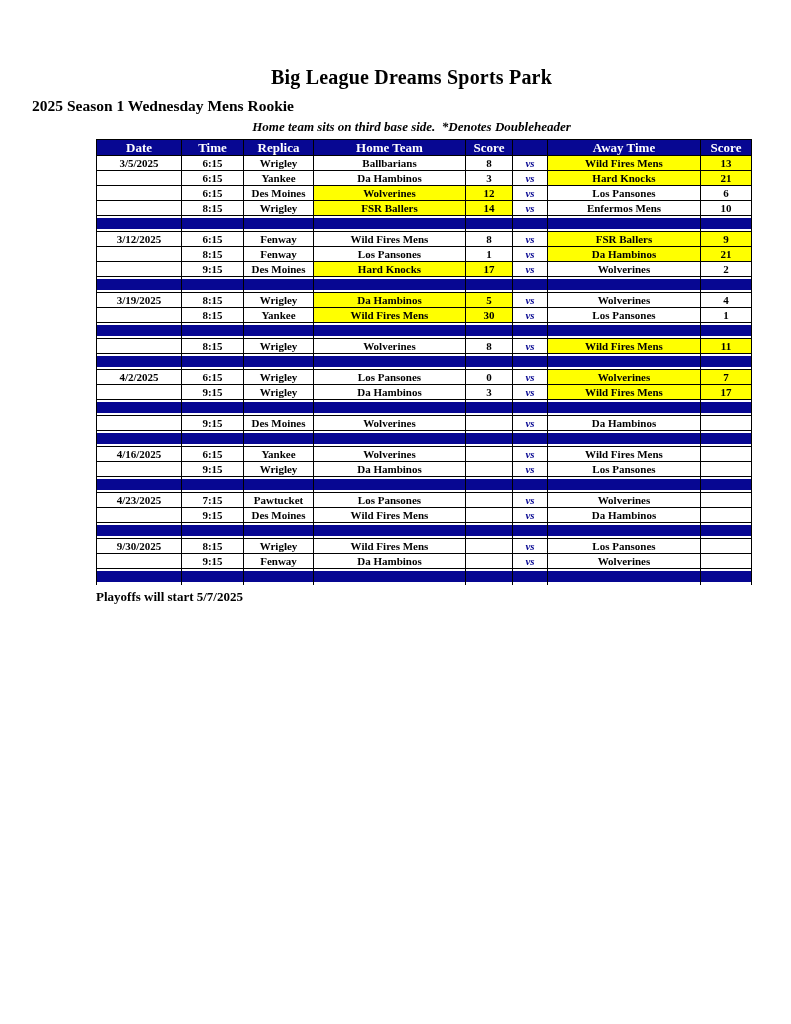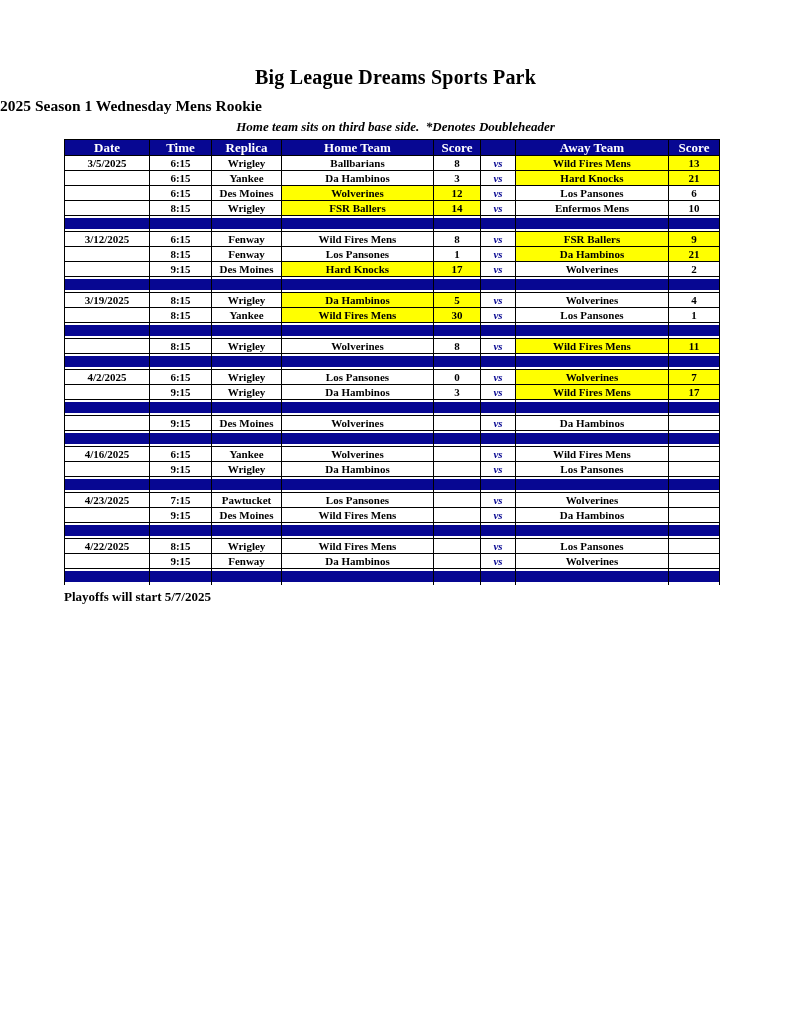--- a/index.html
+++ b/index.html
@@ -8,21 +8,21 @@
     --border:#000000;
     --headertext:#FFFFFF;
   }
   *{box-sizing:border-box;}
   html,body{margin:0;padding:0;}
   body{
     width:791px;height:1024px;background:#ffffff;
     font-family:"Liberation Serif", serif;
     font-weight:bold;color:#000;
   }
-  .page{position:relative;width:791px;height:1024px;overflow:hidden;}
+  .page{position:relative;width:791px;height:1024px;overflow:hidden;padding-left:32px;}
   .title{
     text-align:center;margin:66px 0 0 0;
     font-size:20px;line-height:23px;letter-spacing:.2px;
   }
   .subtitle{
     text-align:left;margin:8px 0 0 0;
     font-size:15.5px;line-height:17px;
   }
   .note{
     text-align:center;margin:6px 0 0 0;
@@ -78,21 +78,21 @@
         <col style="width:51px">
     </colgroup>
     <thead>
       <tr>
         <th>Date</th>
         <th>Time</th>
         <th>Replica</th>
         <th>Home Team</th>
         <th>Score</th>
         <th></th>
-        <th>Away Team</th>
+        <th>Away Time</th>
         <th>Score</th>
       </tr>
     </thead>
     <tbody>
         <tr>
           <td>3/5/2025</td>
           <td>6:15</td>
           <td>Wrigley</td>
           <td>Ballbarians</td>
           <td>8</td>
@@ -462,21 +462,21 @@
             <div class="bar"></div>
           </td>
           <td>
             <div class="bar"></div>
           </td>
           <td>
             <div class="bar"></div>
           </td>
         </tr>
         <tr>
-          <td>4/22/2025</td>
+          <td>9/30/2025</td>
           <td>8:15</td>
           <td>Wrigley</td>
           <td>Wild Fires Mens</td>
           <td></td>
           <td class="vs">vs</td>
           <td>Los Pansones</td>
           <td></td>
         </tr>
         <tr>
           <td></td>

